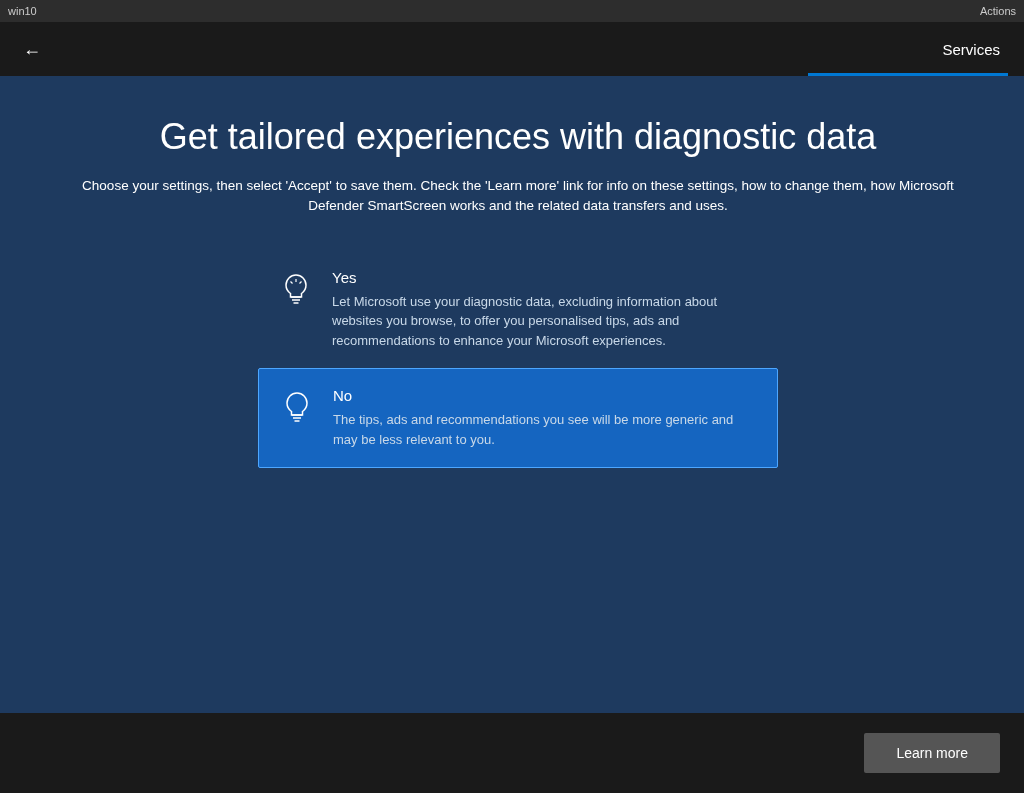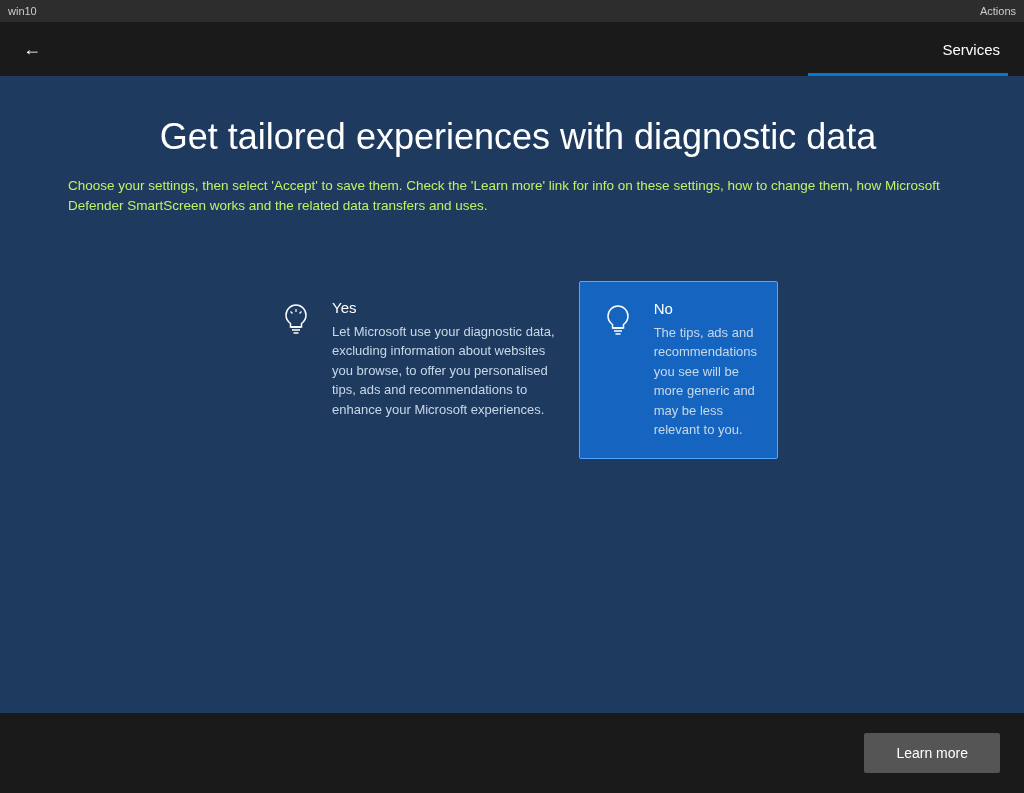--- a/index.html
+++ b/index.html
@@ -101,32 +101,33 @@
 
     .main-title {
       color: #fff;
       font-size: 36px;
       font-weight: 300;
       text-align: center;
       margin-bottom: 18px;
     }
 
     .subtitle {
-      color: #bef264;
+      color: #ffffff;
       font-size: 13.5px;
+      text-align: center;
       max-width: 900px;
       line-height: 1.5;
-      margin-bottom: 64px;
+      margin-bottom: 34px;
     }
 
     
     .options-container {
       width: 520px;
       display: flex;
-      flex-direction: row;
+      flex-direction: column;
       gap: 0;
     }
 
     .option-item {
       display: flex;
       align-items: flex-start;
       padding: 18px 20px;
       gap: 18px;
       cursor: pointer;
       border-radius: 2px;

